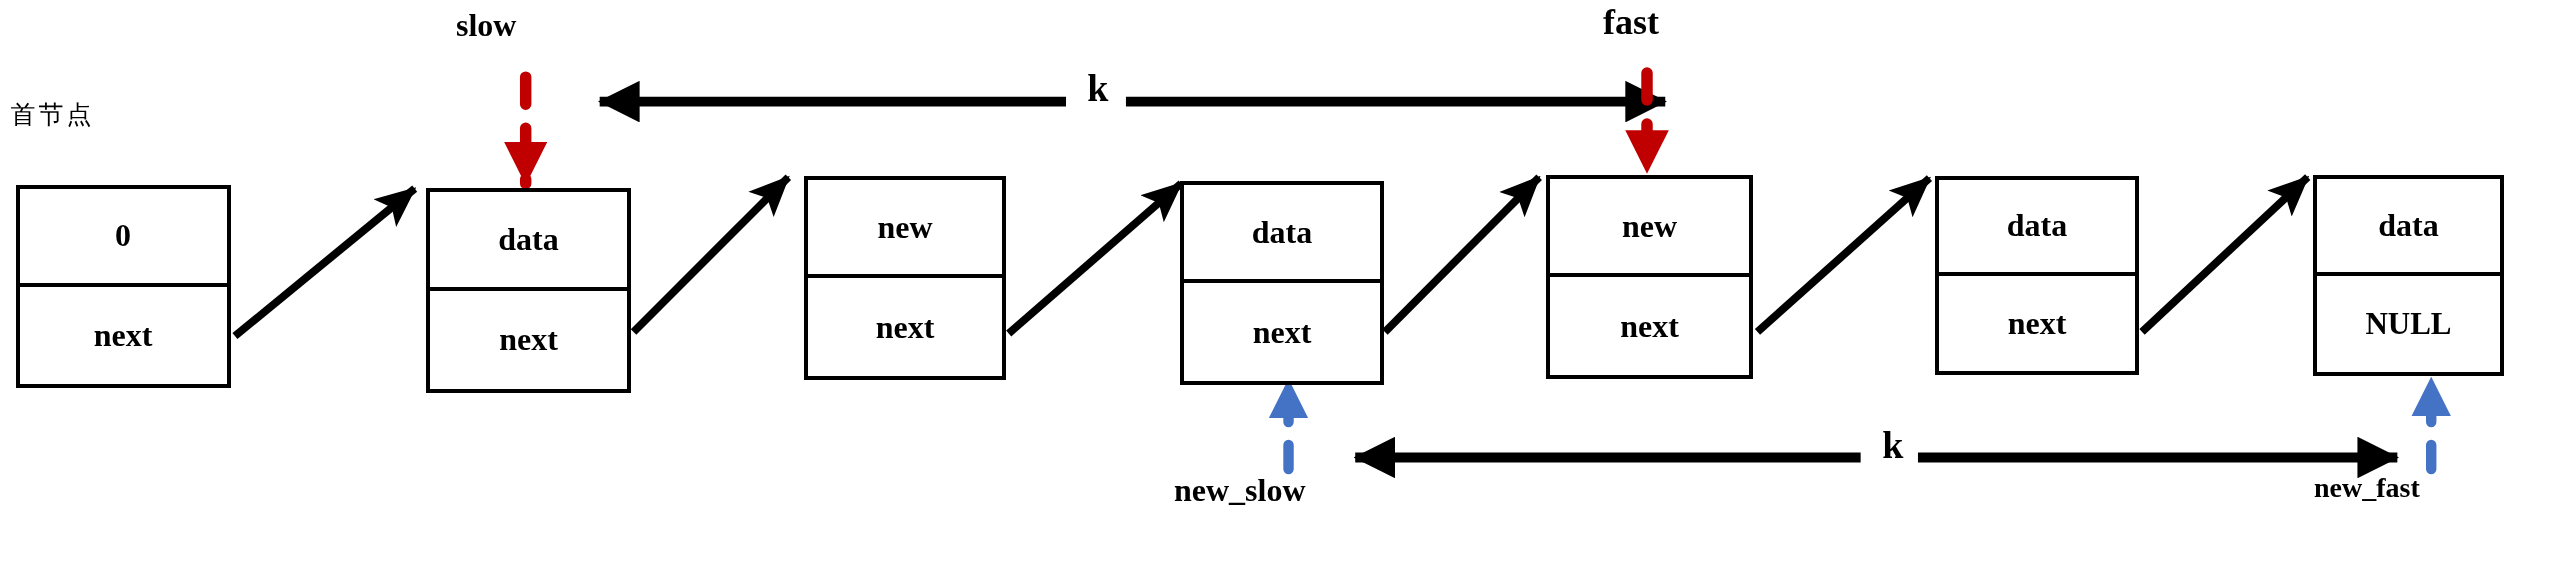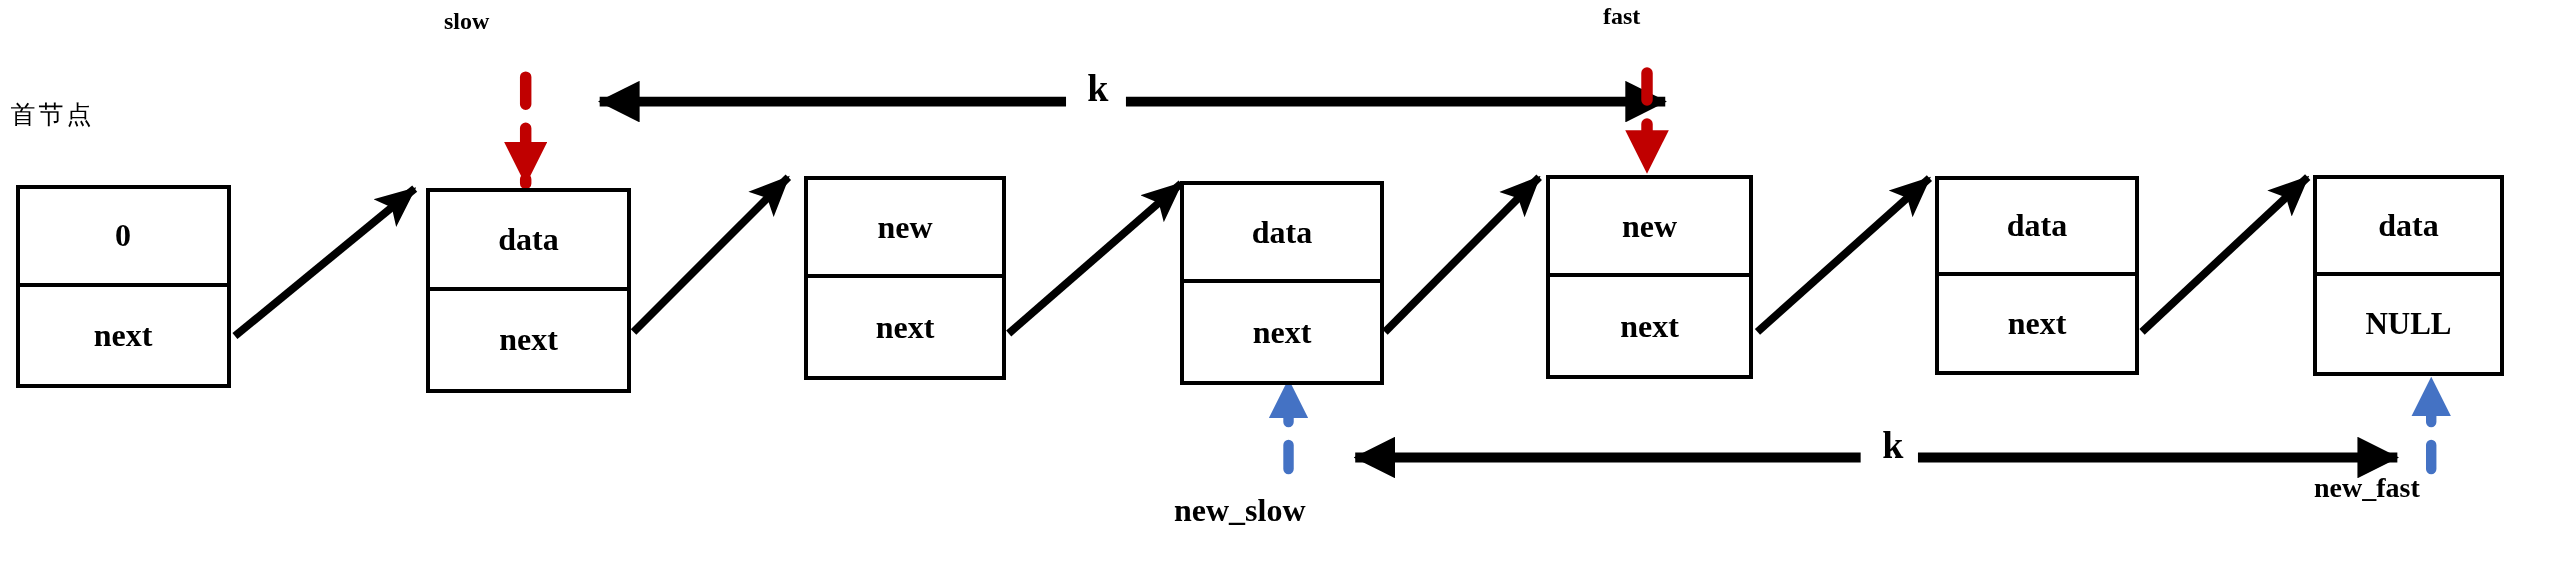--- a/index.html
+++ b/index.html
@@ -96,25 +96,25 @@
   <div class="node" id="node-6" style="left:1935px;top:176px;width:204px;height:199px;">
     <div class="cell top" style="font-size:32px;">data</div>
     <div class="cell" style="font-size:32px;">next</div>
   </div>
 
   <div class="node" id="node-7" style="left:2313px;top:175px;width:191px;height:201px;">
     <div class="cell top" style="font-size:32px;">data</div>
     <div class="cell" style="font-size:31px;">NULL</div>
   </div>
 
-  <div class="lbl" style="left:444px;top:9.4px;font-size:24px;">slow</div>
+  <div class="lbl" style="left:456px;top:9.4px;font-size:32px;">slow</div>
 
-  <div class="lbl" style="left:1603px;top:4.2px;font-size:24px;">fast</div>
+  <div class="lbl" style="left:1603px;top:4.2px;font-size:36px;">fast</div>
 
-  <div class="lbl" style="left:1174px;top:474px;font-size:32px;margin-top:20px;">new_slow</div>
+  <div class="lbl" style="left:1174px;top:474px;font-size:32px;">new_slow</div>
 
   <div class="lbl" style="left:2314px;top:474px;font-size:28px;">new_fast</div>
 
   <div class="lbl" style="left:1083px;top:69px;font-size:38px;background:#fff;padding:0 4.2px;">k</div>
 
   <div class="lbl" style="left:1878px;top:426px;font-size:38px;background:#fff;padding:0 4.2px;">k</div>
 
 </div>
 
 

